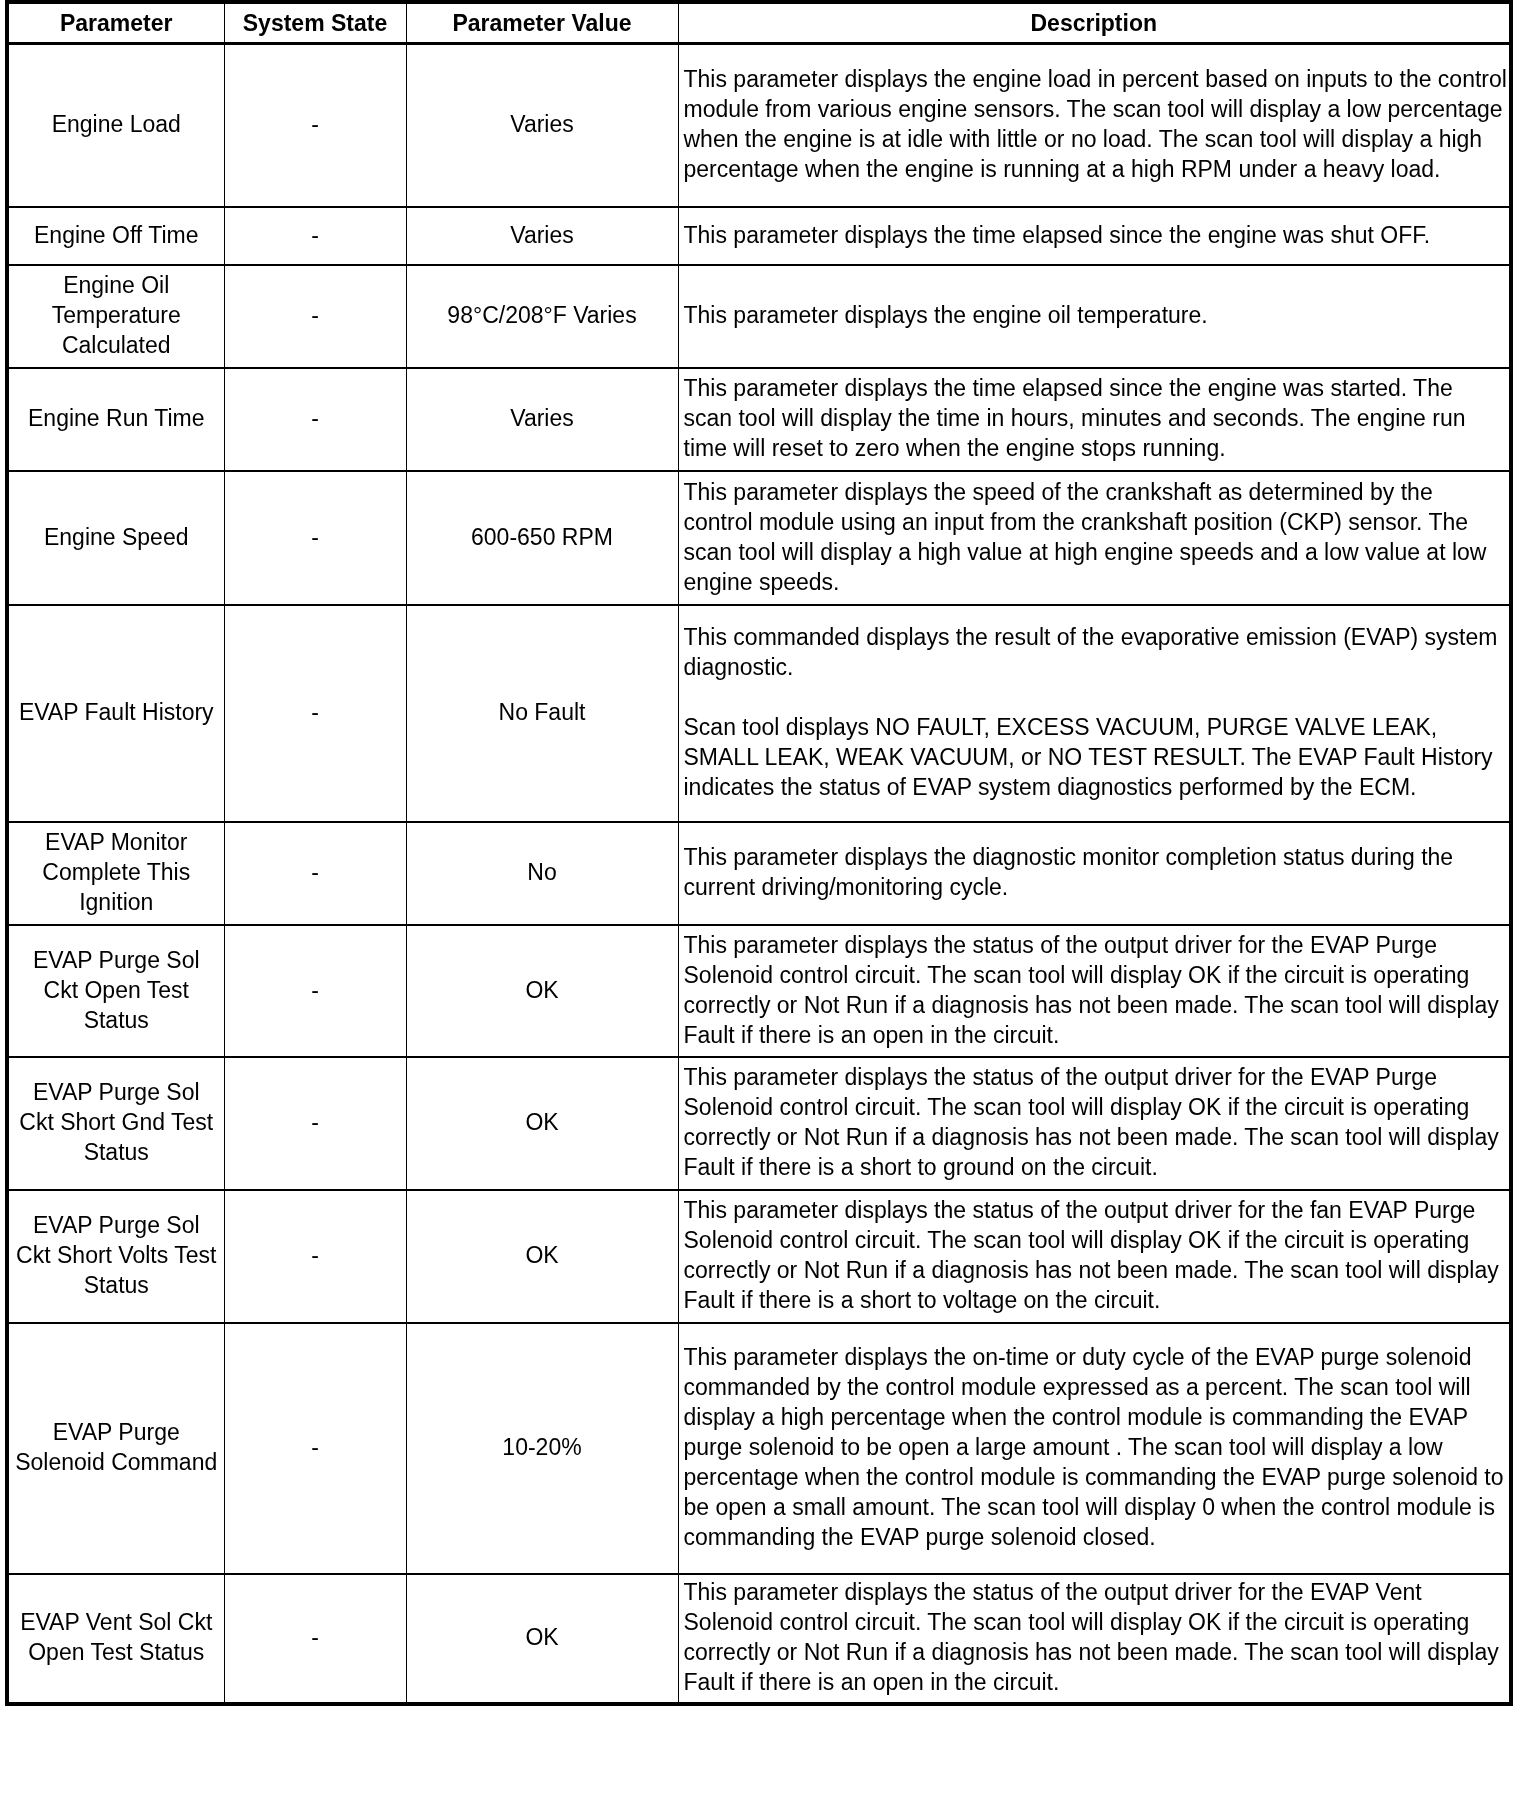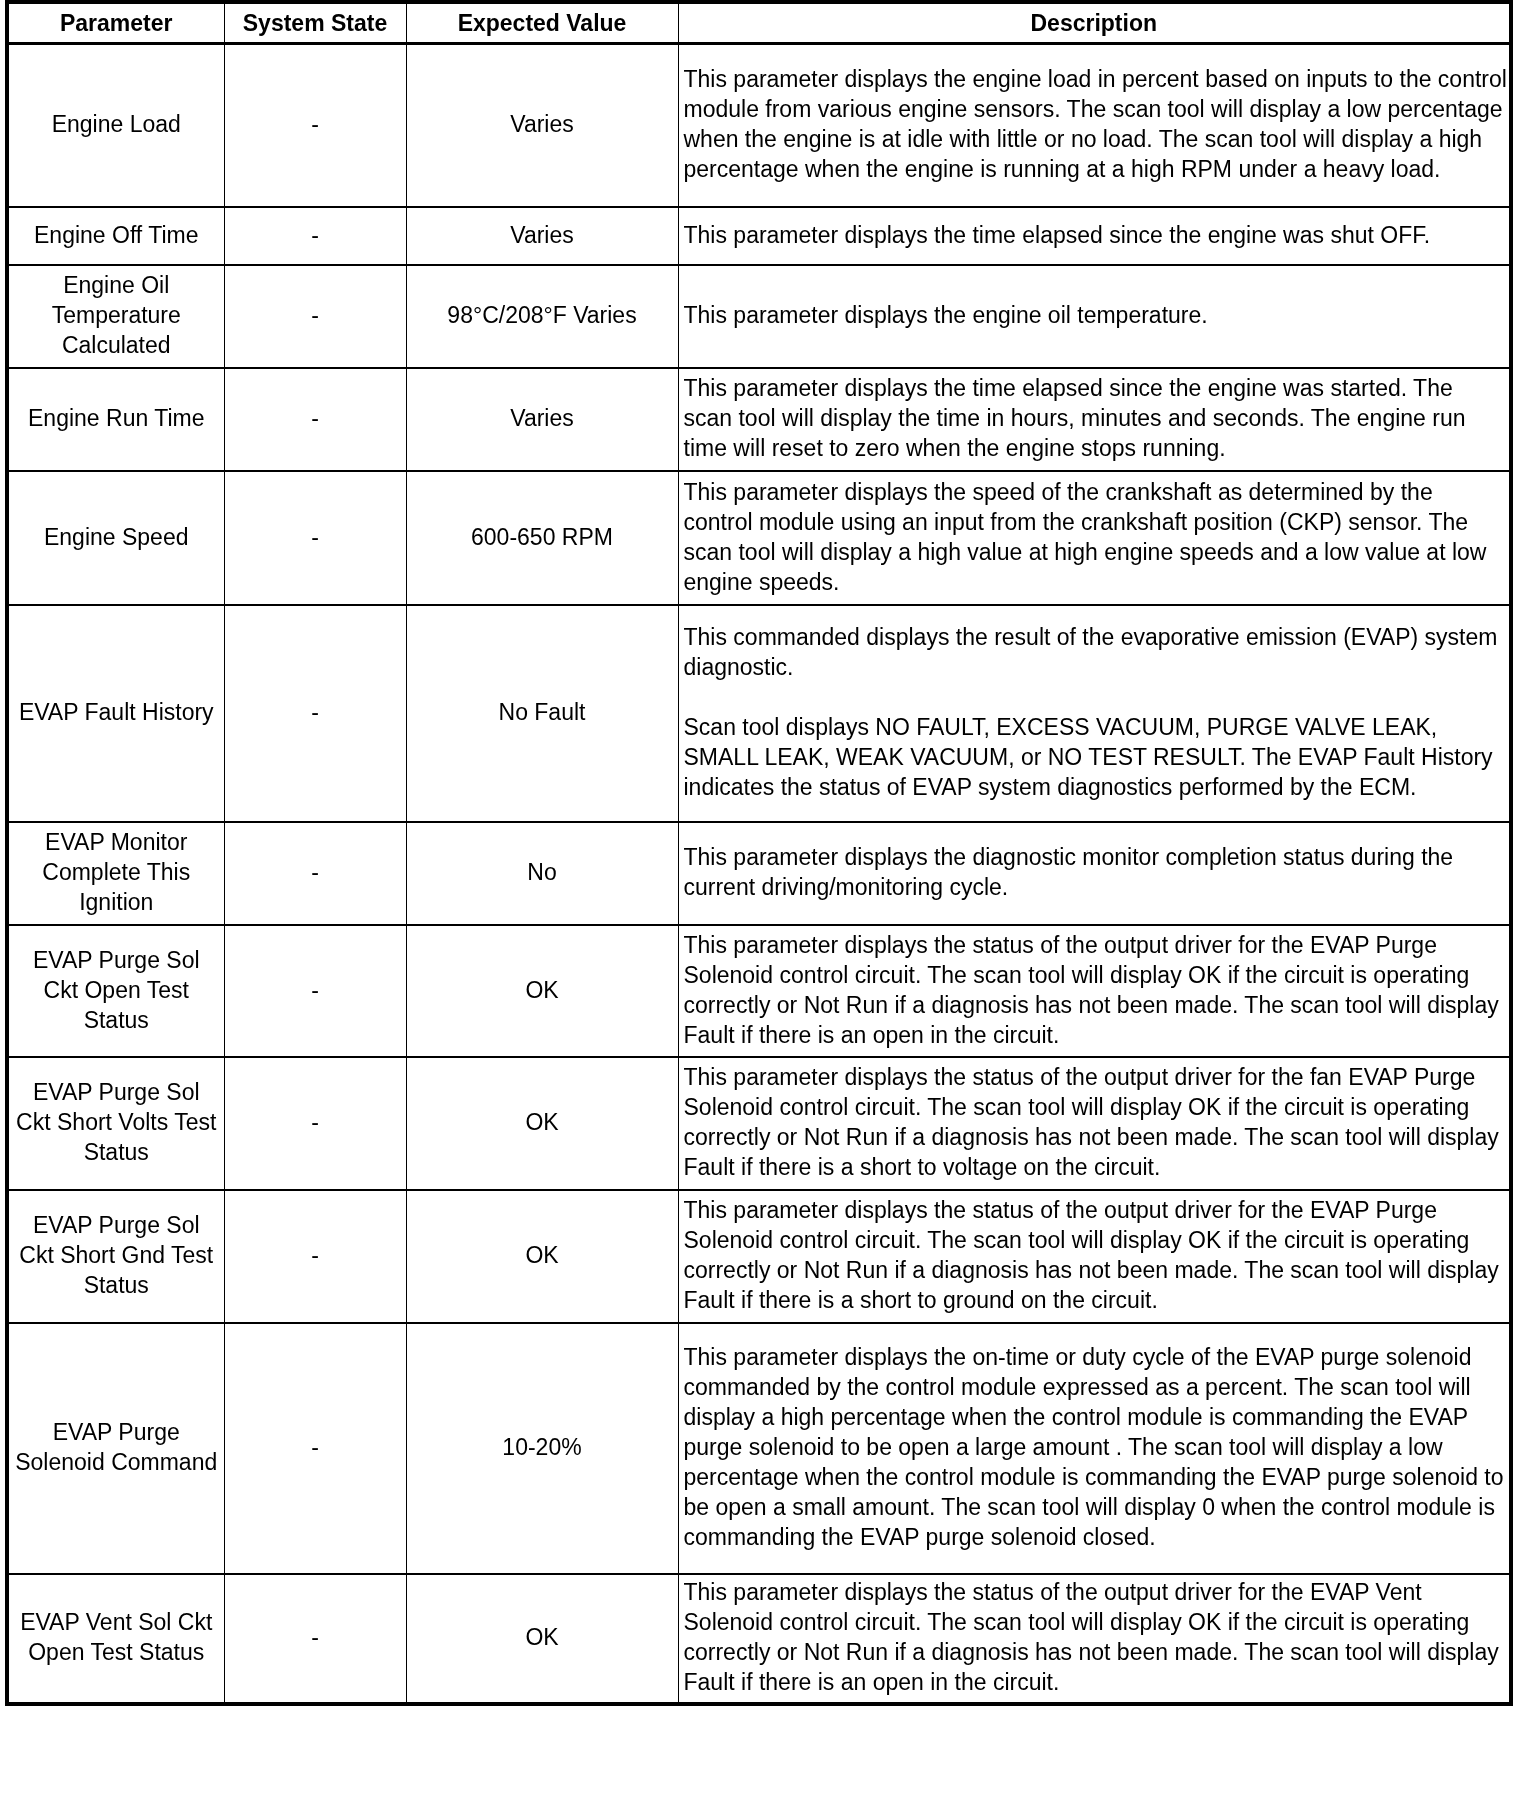--- a/index.html
+++ b/index.html
@@ -63,21 +63,21 @@
   <colgroup>
     <col class="c-param">
     <col class="c-state">
     <col class="c-exp">
     <col class="c-desc">
   </colgroup>
   <thead>
     <tr>
       <th>Parameter</th>
       <th>System State</th>
-      <th>Expected Value</th>
+      <th>Parameter Value</th>
       <th>Description</th>
     </tr>
   </thead>
   <tbody id="table-body">
 
     <tr style="height:163px">
       <td class="param">Engine Load</td>
       <td class="state">-</td>
       <td class="expected">Varies</td>
       <td class="desc">
@@ -135,33 +135,33 @@
     </tr>
     <tr style="height:132px">
       <td class="param">EVAP Purge Sol Ckt Open Test Status</td>
       <td class="state">-</td>
       <td class="expected">OK</td>
       <td class="desc">
         <p>This parameter displays the status of the output driver for the EVAP Purge Solenoid control circuit. The scan tool will display OK if the circuit is operating correctly or Not Run if a diagnosis has not been made. The scan tool will display Fault if there is an open in the circuit.</p>
       </td>
     </tr>
     <tr style="height:133px">
+      <td class="param">EVAP Purge Sol Ckt Short Gnd Test Status</td>
+      <td class="state">-</td>
+      <td class="expected">OK</td>
+      <td class="desc">
+        <p>This parameter displays the status of the output driver for the EVAP Purge Solenoid control circuit. The scan tool will display OK if the circuit is operating correctly or Not Run if a diagnosis has not been made. The scan tool will display Fault if there is a short to ground on the circuit.</p>
+      </td>
+    </tr>
+    <tr style="height:133px">
       <td class="param">EVAP Purge Sol Ckt Short Volts Test Status</td>
       <td class="state">-</td>
       <td class="expected">OK</td>
       <td class="desc">
         <p>This parameter displays the status of the output driver for the fan EVAP Purge Solenoid control circuit. The scan tool will display OK if the circuit is operating correctly or Not Run if a diagnosis has not been made. The scan tool will display Fault if there is a short to voltage on the circuit.</p>
-      </td>
-    </tr>
-    <tr style="height:133px">
-      <td class="param">EVAP Purge Sol Ckt Short Gnd Test Status</td>
-      <td class="state">-</td>
-      <td class="expected">OK</td>
-      <td class="desc">
-        <p>This parameter displays the status of the output driver for the EVAP Purge Solenoid control circuit. The scan tool will display OK if the circuit is operating correctly or Not Run if a diagnosis has not been made. The scan tool will display Fault if there is a short to ground on the circuit.</p>
       </td>
     </tr>
     <tr style="height:251px">
       <td class="param">EVAP Purge Solenoid Command</td>
       <td class="state">-</td>
       <td class="expected">10-20%</td>
       <td class="desc">
         <p>This parameter displays the on-time or duty cycle of the EVAP purge solenoid commanded by the control module expressed as a percent. The scan tool will display a high percentage when the control module is commanding the EVAP purge solenoid to be open a large amount . The scan tool will display a low percentage when the control module is commanding the EVAP purge solenoid to be open a small amount. The scan tool will display 0 when the control module is commanding the EVAP purge solenoid closed.</p>
       </td>
     </tr>

